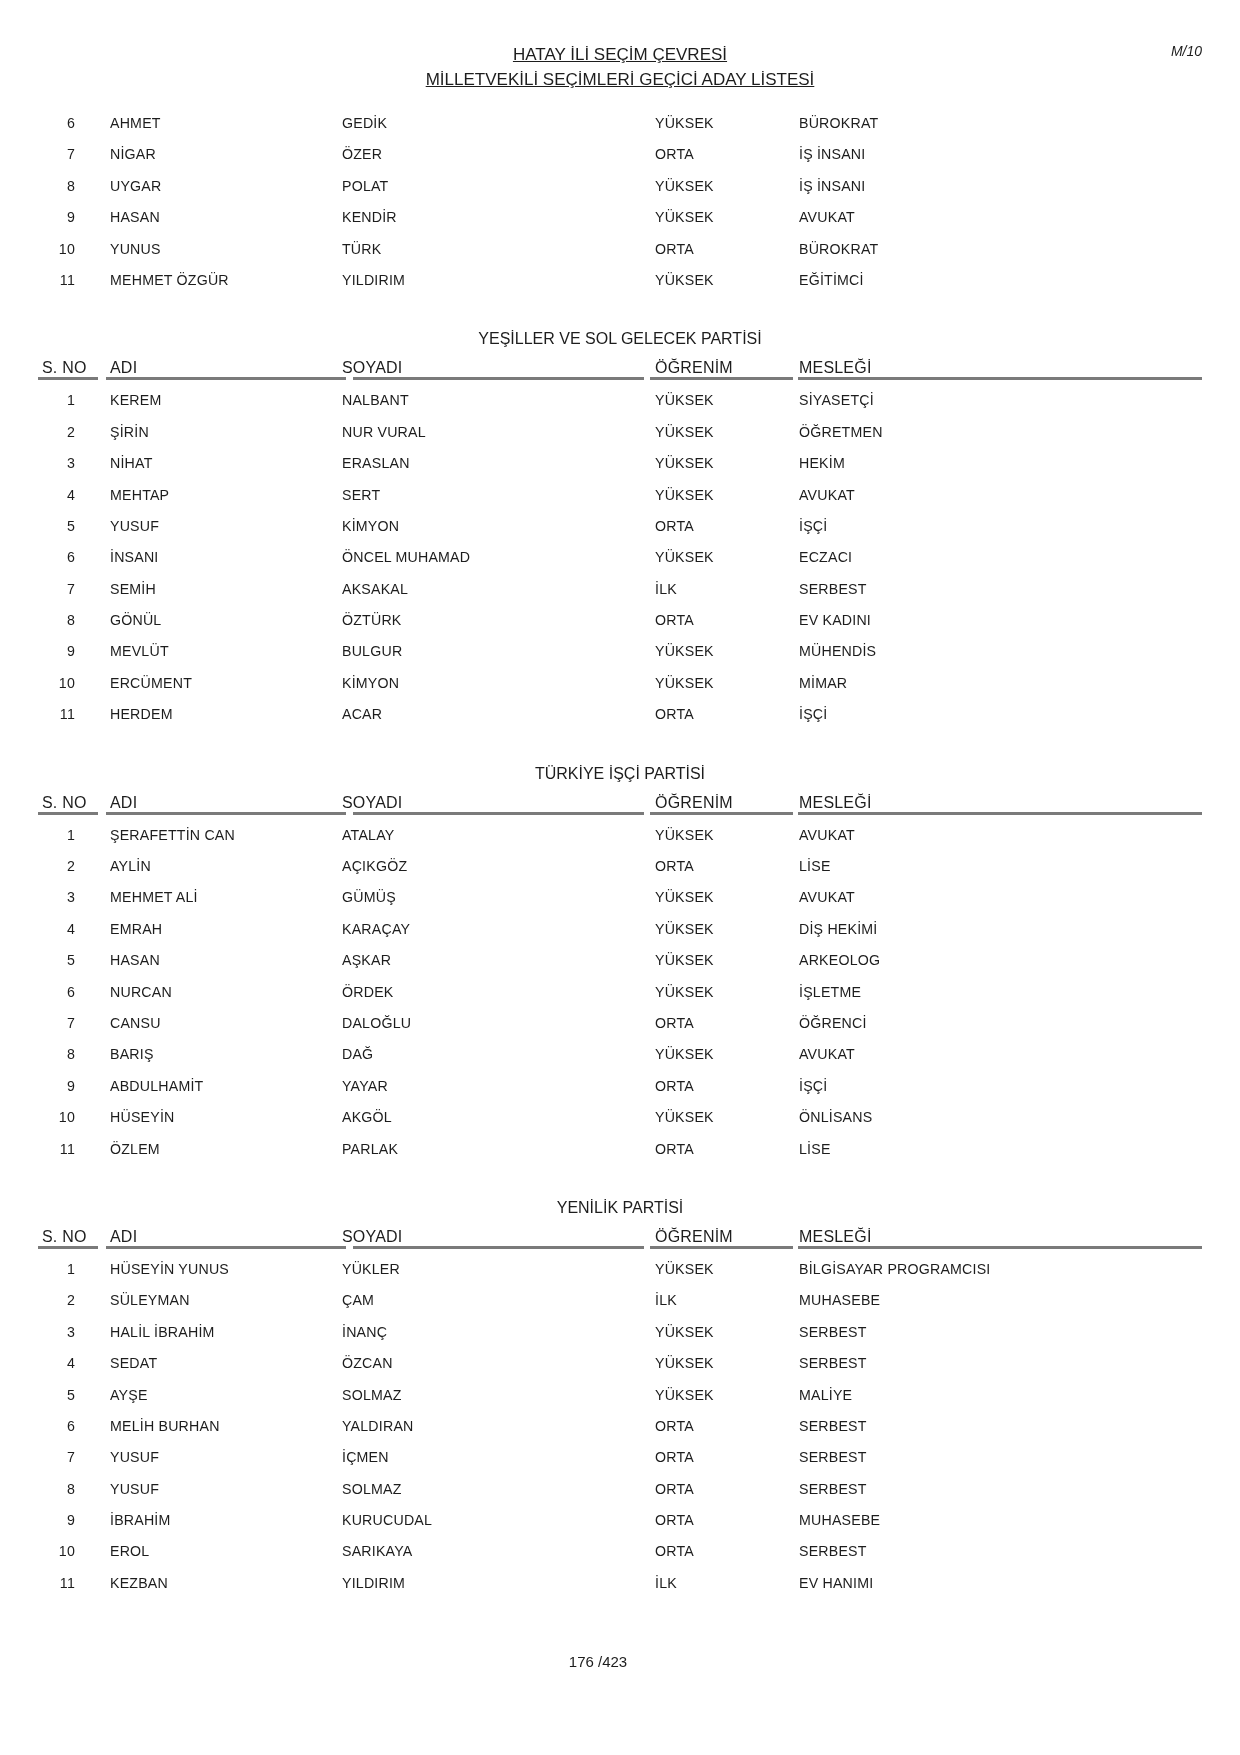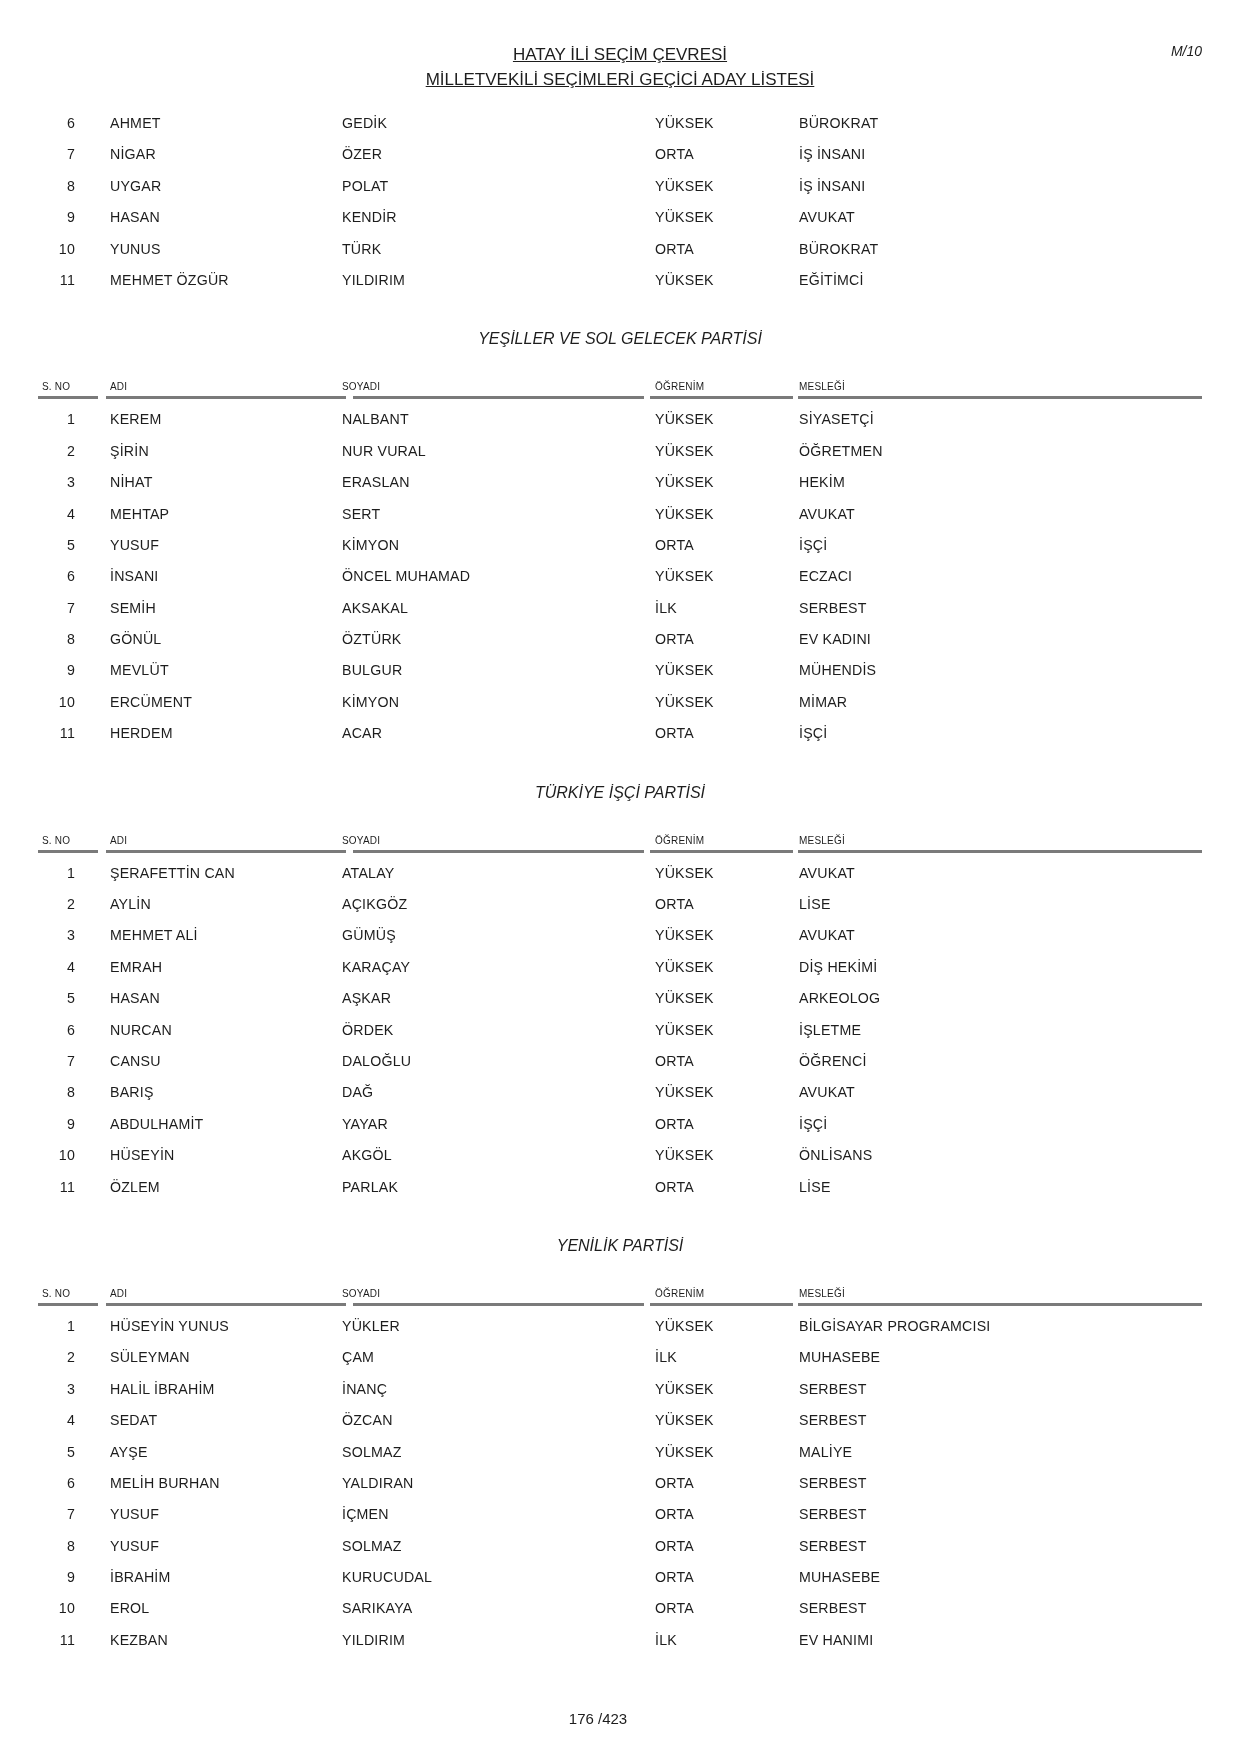--- a/index.html
+++ b/index.html
@@ -11,22 +11,22 @@
     color:#1d1d1d;
     overflow:hidden;
     margin:0 auto;
   }
   .corner{position:absolute;top:43px;right:38px;font-size:14px;font-style:italic;}
   .doc-title{padding-top:42px;text-align:center;font-size:17px;line-height:25px;text-decoration:underline;}
   .doc-title div{white-space:nowrap;}
 
   .continuation{margin-top:11px;}
 
-  .party-title{margin:28px 0 0 0;text-align:center;font-size:16px;line-height:21px;font-weight:400;font-style:italic;}
-  .thead{position:relative;height:18px;margin-top:27px;font-size:10px;}
+  .party-title{margin:28px 0 0 0;text-align:center;font-size:16px;line-height:21px;font-weight:400;}
+  .thead{position:relative;height:18px;margin-top:8px;font-size:16px;}
   .underline{position:relative;height:3px;margin-top:2px;}
   .seg{position:absolute;top:0;height:3px;background:#7a7a7a;}
   .seg-no{left:38px;width:60px;}
   .seg-adi{left:106px;width:240px;}
   .seg-soyadi{left:353px;width:291px;}
   .seg-ogrenim{left:650px;width:143px;}
   .seg-meslegi{left:798px;width:404px;}
   .tbody{padding-top:9px;}
 
   .row{position:relative;height:31.4px;font-size:14.2px;}

